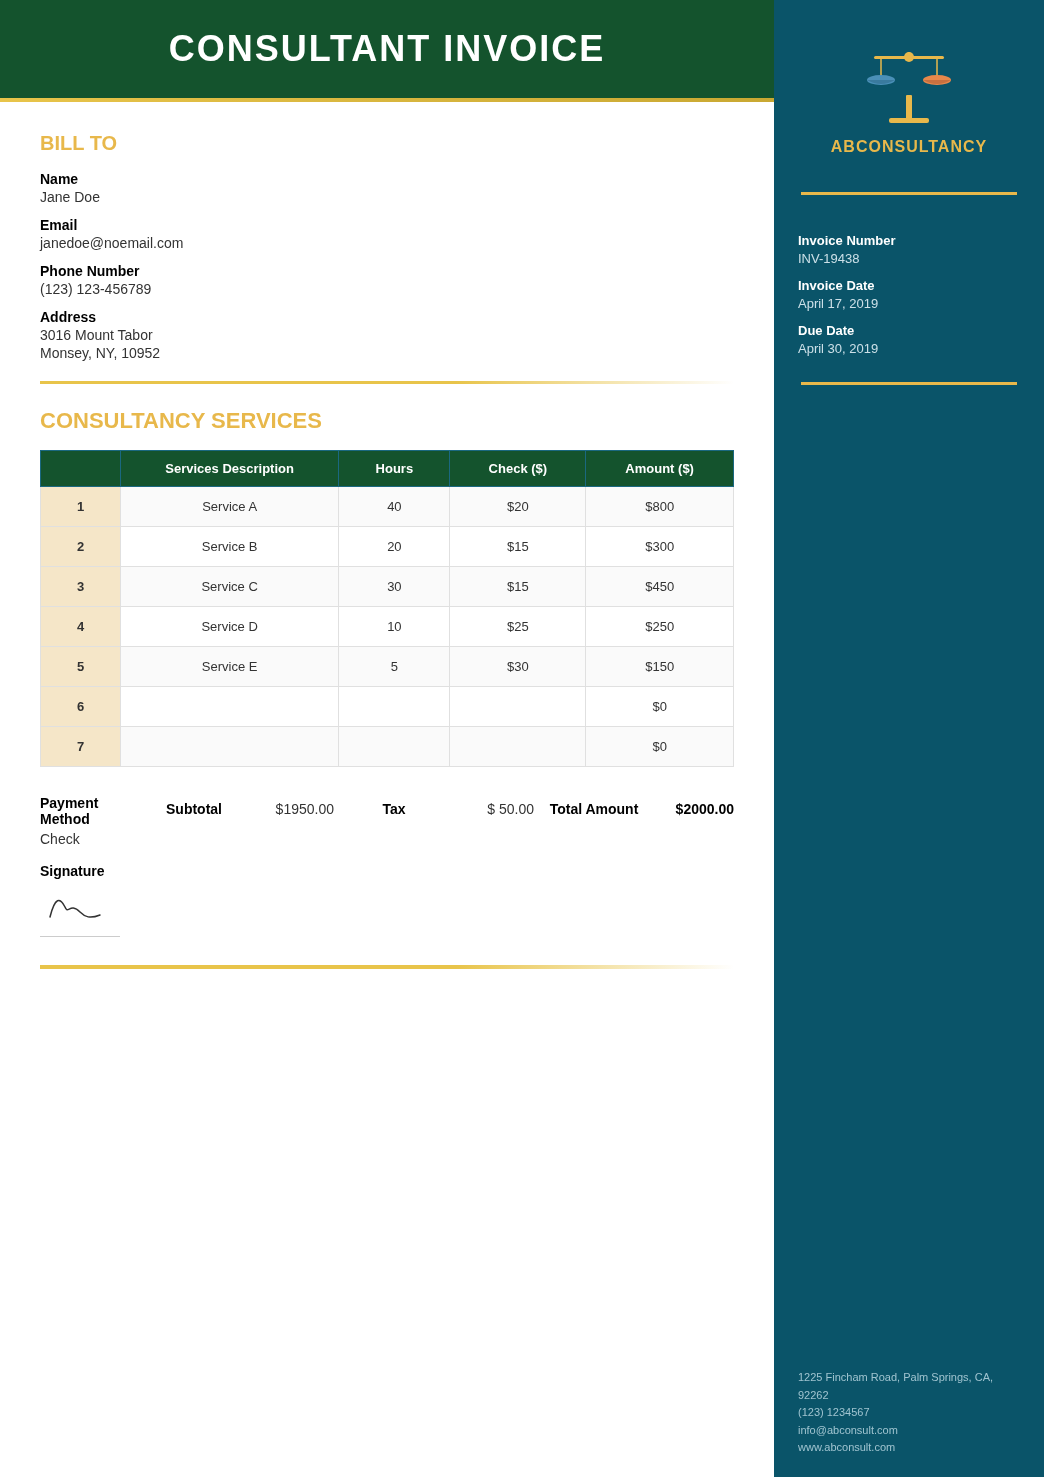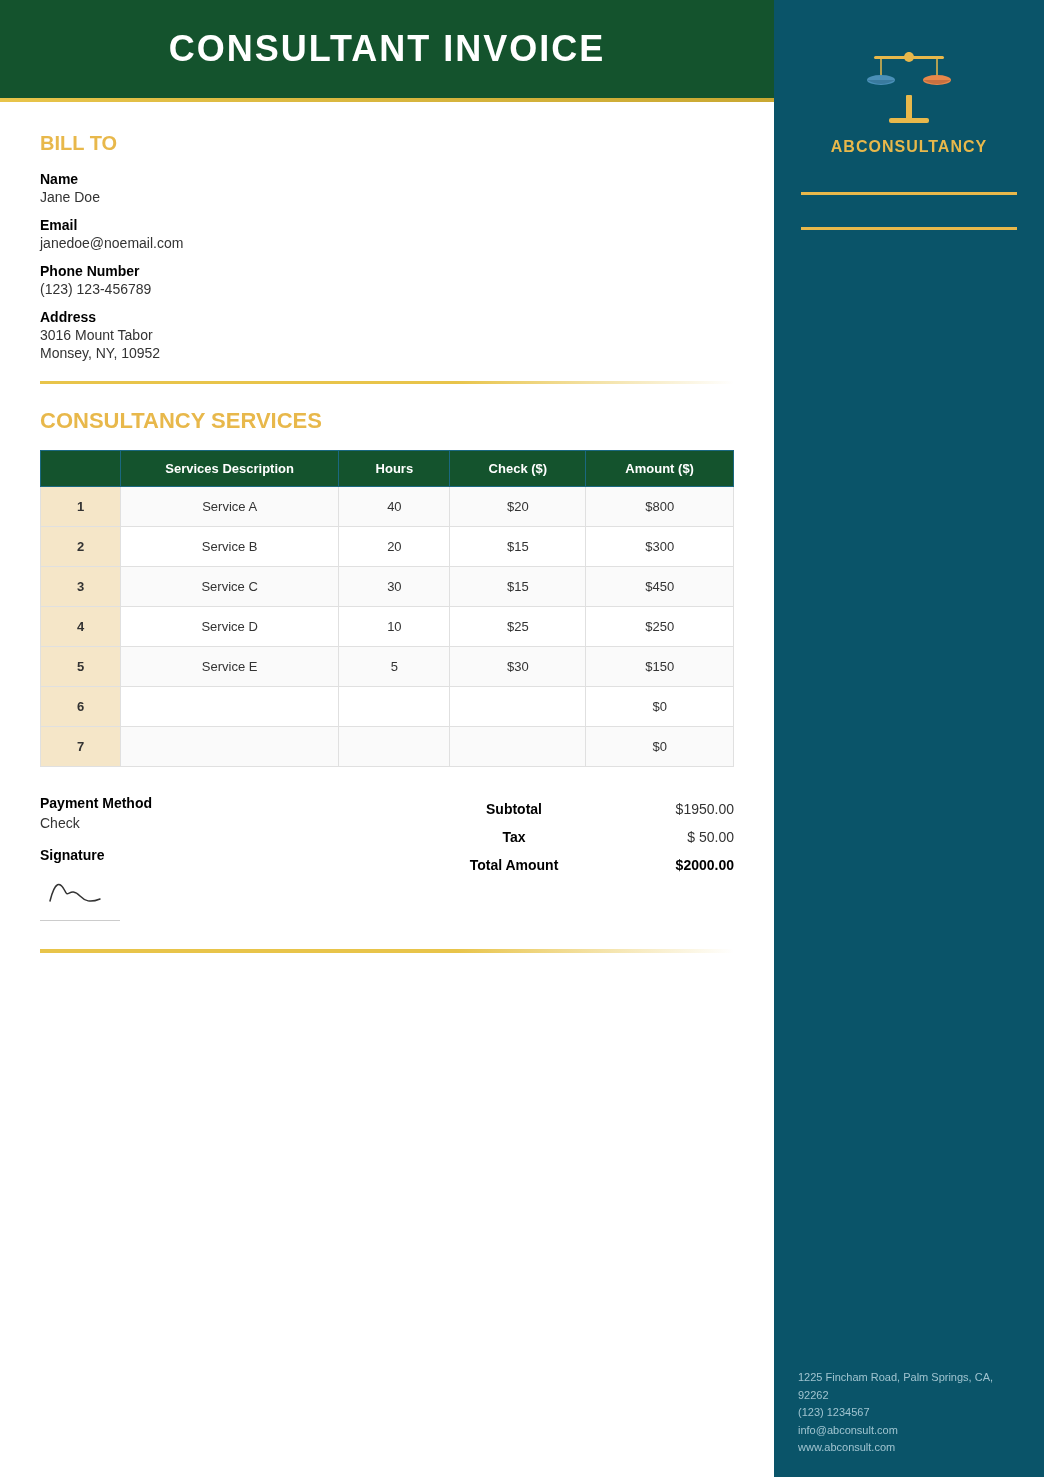--- a/index.html
+++ b/index.html
@@ -146,21 +146,21 @@
       font-style: italic;
       font-size: 28px;
       color: #333;
       border-bottom: 1px solid #ccc;
       width: 80px;
       padding-bottom: 2px;
     }
 
     .totals-area {
       display: flex;
-      flex-direction: column;
+      flex-direction: row;
       align-items: flex-end;
       min-width: 280px;
     }
     .total-row {
       display: flex;
       justify-content: space-between;
       width: 100%;
       padding: 6px 0;
     }
     .total-row-label {
@@ -441,20 +441,32 @@
       <circle cx="50" cy="17" r="5" fill="#e8b84b"></circle>
     </svg>
 
     <div class="company-name">
       <span>AB</span><span>CONSULTANCY</span>
     </div>
   </div>
 
   <div class="sidebar-gold-line"></div>
 
+  <div class="invoice-details">
+
+    <div class="inv-field-label">Invoice Number</div>
+    <div class="inv-field-value">INV-19438</div>
+
+    <div class="inv-field-label">Invoice Date</div>
+    <div class="inv-field-value">April 17, 2019</div>
+
+    <div class="inv-field-label">Due Date</div>
+    <div class="inv-field-value">April 30, 2019</div>
+
+  </div>
 
   <div class="sidebar-gold-line"></div>
 
   <div class="sidebar-spacer"></div>
 
   <div class="sidebar-contact">
     <p>1225 Fincham Road, Palm Springs, CA, 92262</p>
     <p>(123) 1234567</p>
     <p>info@abconsult.com</p>
     <p>www.abconsult.com</p>

